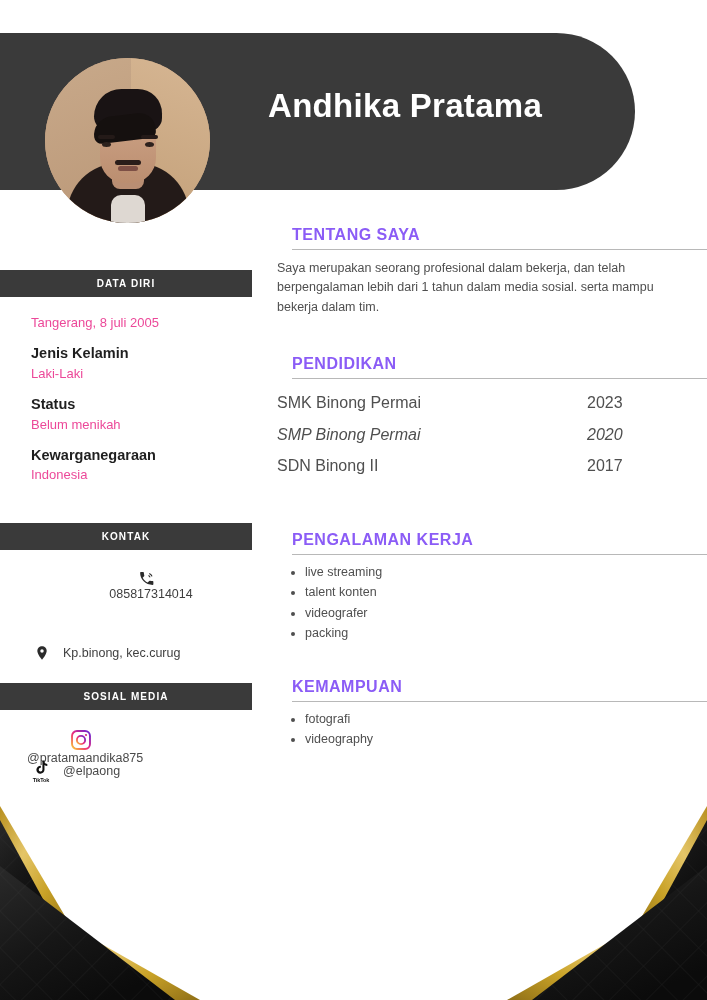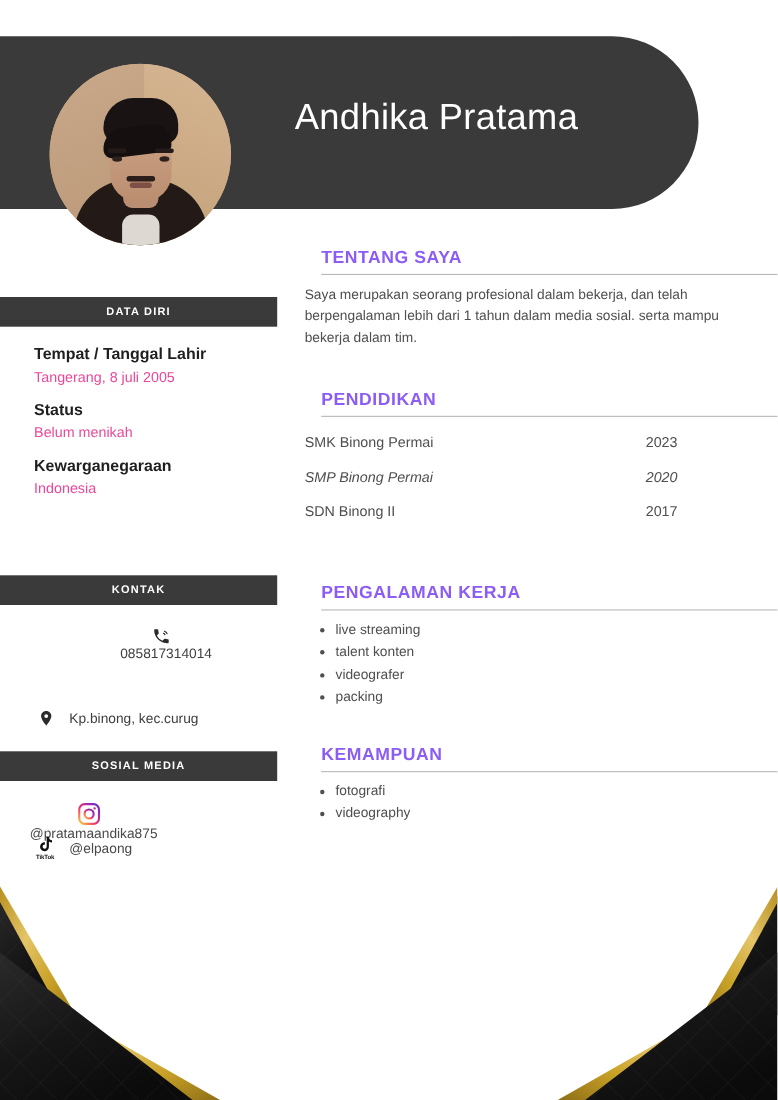--- a/index.html
+++ b/index.html
@@ -30,21 +30,21 @@
     background: #3a3a3a;
     border-top-right-radius: 79px;
     border-bottom-right-radius: 79px;
   }
   .header-name {
     position: absolute;
     left: 268px;
     top: 88px;
     width: 350px;
     font-size: 33px;
-    font-weight: normal;
+    font-weight: bold;
     color: #ffffff;
     letter-spacing: 0.3px;
     line-height: 1.1;
   }
 
   .photo {
     position: absolute;
     left: 45px;
     top: 58px;
     width: 165px;
@@ -237,21 +237,21 @@
     font-size: 12.5px;
     color: #4f4f4f;
     line-height: 1.55;
   }
 
   .edu-row {
     position: absolute;
     left: 277px;
     width: 420px;
     display: flex;
-    font-size: 13px;
+    font-size: 16px;
     color: #4f4f4f;
   }
   .edu-school { width: 310px; }
   .edu-year { color: #4f4f4f; text-align: right; }
 
   .bullets {
     position: absolute;
     left: 277px;
     margin: 0;
     padding-left: 28px;
@@ -294,22 +294,25 @@
     <div class="eye-l"></div>
     <div class="eye-r"></div>
     <div class="tache"></div>
     <div class="mouth"></div>
   </div>
 
   <div class="side-head" style="top:270px;">DATA DIRI</div>
 
   <div class="data-list" style="top:313px;">
     <div class="data-item">
-      <div class="data-label">Tempat / Tanggal Lahir</div>
       <div class="data-value">Tangerang, 8 juli 2005</div>
+    </div>
+    <div class="data-item">
+      <div class="data-label">Jenis Kelamin</div>
+      <div class="data-value">Laki-Laki</div>
     </div>
     <div class="data-item">
       <div class="data-label">Status</div>
       <div class="data-value">Belum menikah</div>
     </div>
     <div class="data-item">
       <div class="data-label">Kewarganegaraan</div>
       <div class="data-value">Indonesia</div>
     </div>
   </div>

